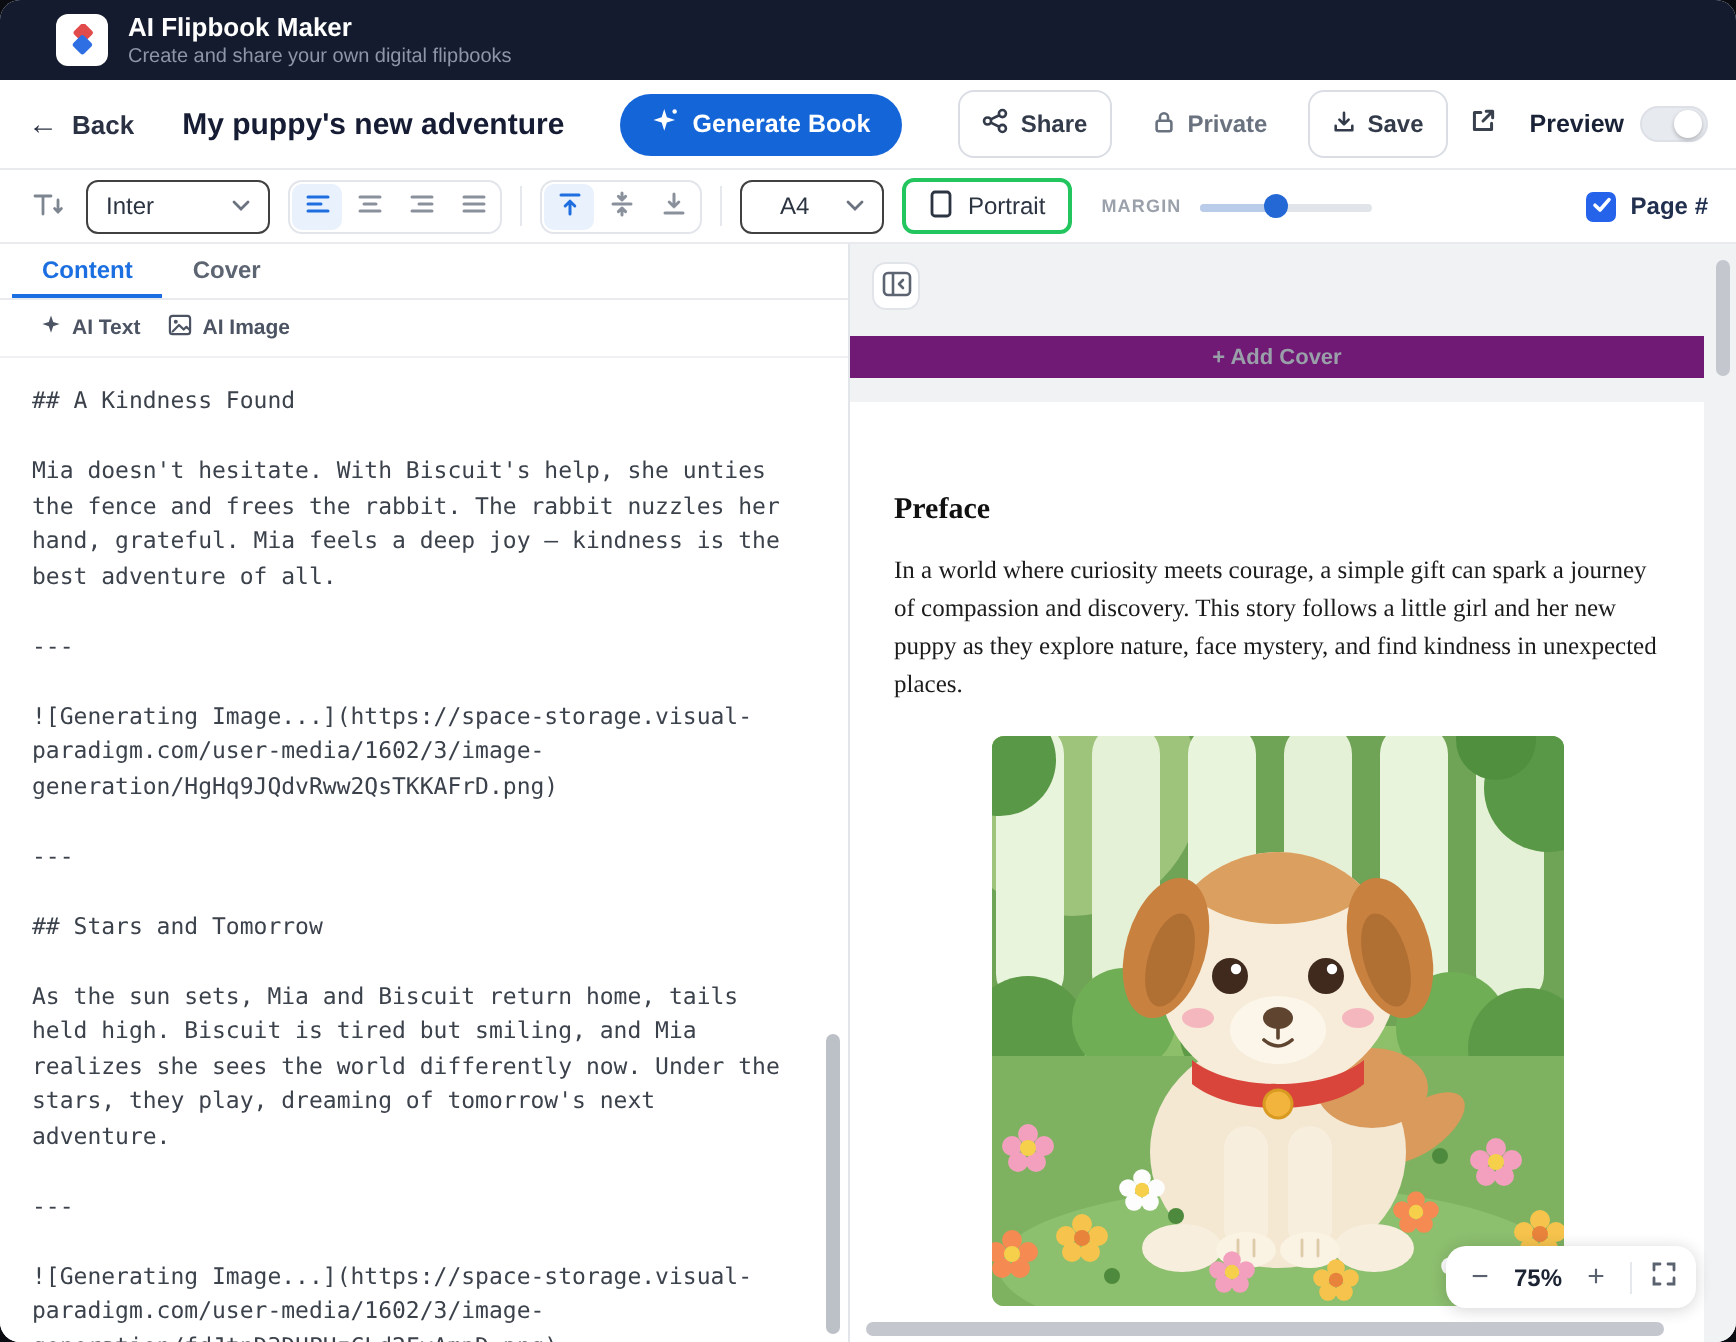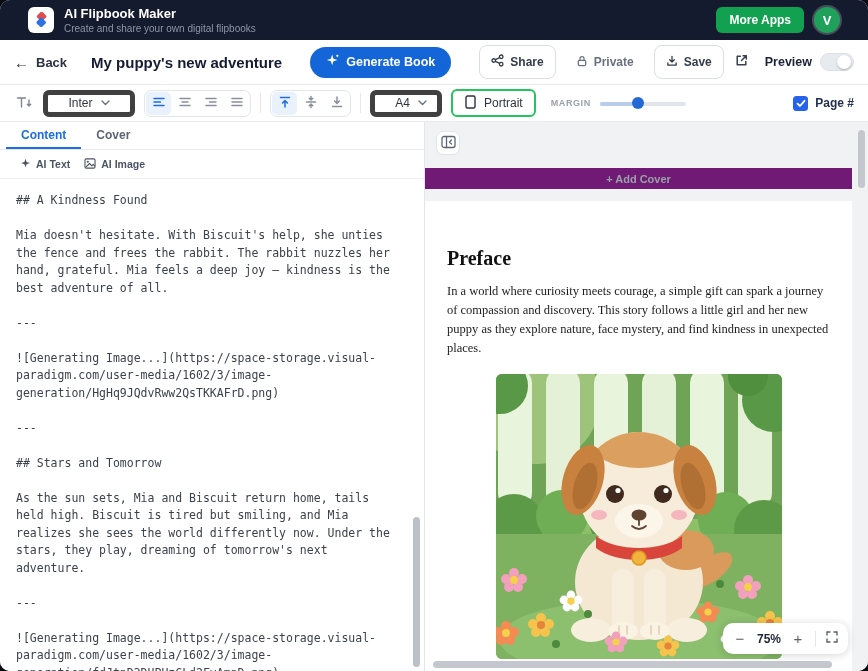--- a/index.html
+++ b/index.html
@@ -28,21 +28,21 @@
   .chip { display:flex; align-items:center; gap:6px; height:29px; padding:16px 11px; border:1px solid #dadee4; border-radius:8px; background:#fff; font-family:inherit; font-size:12px; font-weight:600; color:#333b4a; cursor:pointer; }
   .chip.ghost { border-color:transparent; color:#6a7280; }
   .icon-btn { border:none; background:none; color:#39414f; cursor:pointer; display:flex; align-items:center; padding:2px; }
   .preview-label { font-size:12.5px; font-weight:600; color:#1a2238; margin-left:6px; }
   .toggle { width:34px; height:18px; border-radius:9px; background:#e7eaef; border:1px solid #dde1e7; position:relative; cursor:pointer; flex:0 0 34px; }
   .toggle-knob { position:absolute; top:1px; left:16px; width:14px; height:14px; border-radius:50%; background:#fff; box-shadow:0 1px 2px rgba(0,0,0,.25); }
 
   
   .toolbar3 { flex:0 0 37px; border-bottom:1px solid #e8eaee; display:flex; align-items:center; padding:0 14px; gap:9px; background:#fff; }
   .tsize { color:#7d8591; display:flex; align-items:center; cursor:pointer; }
-  .select { display:flex; align-items:center; justify-content:center; border:5px solid #404040; border-radius:6px; height:27px; padding:0 9px; font-size:12px; color:#2c3442; cursor:pointer; gap:8px; background:#fff; }
+  .select { display:flex; align-items:center; justify-content:space-between; border:1px solid #404040; border-radius:6px; height:27px; padding:0 9px; font-size:12px; color:#2c3442; cursor:pointer; gap:8px; background:#fff; }
   .select.font { width:92px; }
   .select.paper { width:72px;padding-left:19px; }
   .chev { color:#6b7280; display:flex; }
   .btn-group { display:flex; align-items:center; border:1px solid #e2e5ea; border-radius:7px; padding:1px; gap:1px; }
   .bg-btn { width:25px; height:23px; display:flex; align-items:center; justify-content:center; border:none; background:none; color:#8a919c; cursor:pointer; border-radius:5px; }
   .bg-btn.active { color:#1f6ee0; background:#e9f1fd; }
   .v-divider { width:1px; height:20px; background:#e5e8ec; }
   .portrait-btn { display:flex; gap:7px; align-items:center; height:28px; padding:0 11px; border:2px solid #22c55e; border-radius:6px; font-size:12px; color:#2c3442; background:#fff; cursor:pointer; font-family:inherit; }
   .margin-wrap { display:flex; align-items:center; gap:9px; margin-left:6px; }
   .margin-label { font-size:9px; font-weight:bold; letter-spacing:.6px; color:#9aa1ab; }
@@ -64,21 +64,21 @@
   .ai-btn { display:flex; align-items:center; gap:5px; border:none; background:none; font-family:inherit; font-size:10.5px; color:#4c5463; cursor:pointer; font-weight:600; }
   .editor { flex:1; position:relative; overflow:hidden; padding:13px 26px 0 16px; cursor:text; }
   .editor-text { font-family:"DejaVu Sans Mono",monospace; font-size:11.5px; line-height:17.5px; color:#3c424c; white-space:pre-wrap; overflow-wrap:break-word; }
   .editor-scrollbar { position:absolute; right:4px; top:338px; width:7px; height:150px; border-radius:4px; background:#bcc0c7; cursor:pointer; }
 
   
   .right-panel { flex:1; position:relative; background:#f1f2f4; overflow:hidden; }
   .panel-toggle { position:absolute; top:9px; left:11px; width:24px; height:24px; background:#fff; border:1px solid #e1e4e8; border-radius:7px; display:flex; align-items:center; justify-content:center; color:#5c6472; cursor:pointer; }
   .add-cover { position:absolute; top:46px; left:0; width:calc(100% - 16px); height:21px; background:#701a75; display:flex; align-items:center; justify-content:center; font-size:11px; font-weight:600; color:#9aa0a9; cursor:pointer; }
   .page { position:absolute; top:79px; left:0; width:calc(100% - 16px); bottom:0; background:#fff; padding:46px 22px 0 22px; }
-  .page-heading { font-family:"Liberation Serif",serif; font-size:20px; font-weight:bold; color:#111; }
+  .page-heading { font-family:"Liberation Serif",serif; font-size:15px; font-weight:bold; color:#111; }
   .page-body { font-family:"Liberation Serif",serif; font-size:12.5px; line-height:19px; color:#1c1c1c; margin-top:12px; max-width:392px; }
   .page-image { margin:16px auto 0; width:286px; height:285px; border-radius:6px; overflow:hidden; display:block; }
   .vscroll { position:absolute; top:8px; right:3px; width:7px; height:58px; border-radius:4px; background:#c4c8ce; cursor:pointer; }
   .hscroll { position:absolute; bottom:3px; left:8px; width:calc(100% - 44px); height:7px; border-radius:4px; background:#c4c8ce; cursor:pointer; }
   .zoom-pill { position:absolute; right:20px; bottom:17px; height:31px; background:#fff; border-radius:10px; box-shadow:0 1px 8px rgba(20,24,38,.18); display:flex; align-items:center; padding:0 9px; gap:9px; }
   .zoom-btn { border:none; background:none; font-size:15px; color:#5a626f; cursor:pointer; font-family:inherit; width:16px; line-height:1; }
   .zoom-value { font-size:12px; font-weight:600; color:#1c2333; }
   .zoom-divider { width:1px; height:16px; background:#e5e8ec; }
   .fit-btn { border:none; background:none; color:#5a626f; cursor:pointer; display:flex; }
 </style>
@@ -91,24 +91,20 @@
   <header class="topbar">
     <div class="logo">
       <svg width="17" height="17" viewBox="0 0 17 17">
         <rect x="4.8" y="0.6" width="7.6" height="7.6" rx="1.4" transform="rotate(45 8.6 4.4)" fill="#e14b4b"></rect>
         <rect x="4.4" y="6.6" width="7.6" height="7.6" rx="1.4" transform="rotate(45 8.2 10.4)" fill="#2f6fe4"></rect>
       </svg>
     </div>
     <div class="app-titles">
       <div class="app-title">AI Flipbook Maker</div>
       <div class="app-subtitle">Create and share your own digital flipbooks</div>
-    </div>
-    <div class="topbar-right">
-      <button class="more-apps">More Apps</button>
-      <div class="avatar">V</div>
     </div>
   </header>
 
   <div class="toolbar2">
     <button class="back">
       <span class="back-arrow">←</span>
       <span>Back</span>
     </button>
     <div class="doc-title">My puppy's new adventure</div>
     <div class="t2-spacer"></div>

